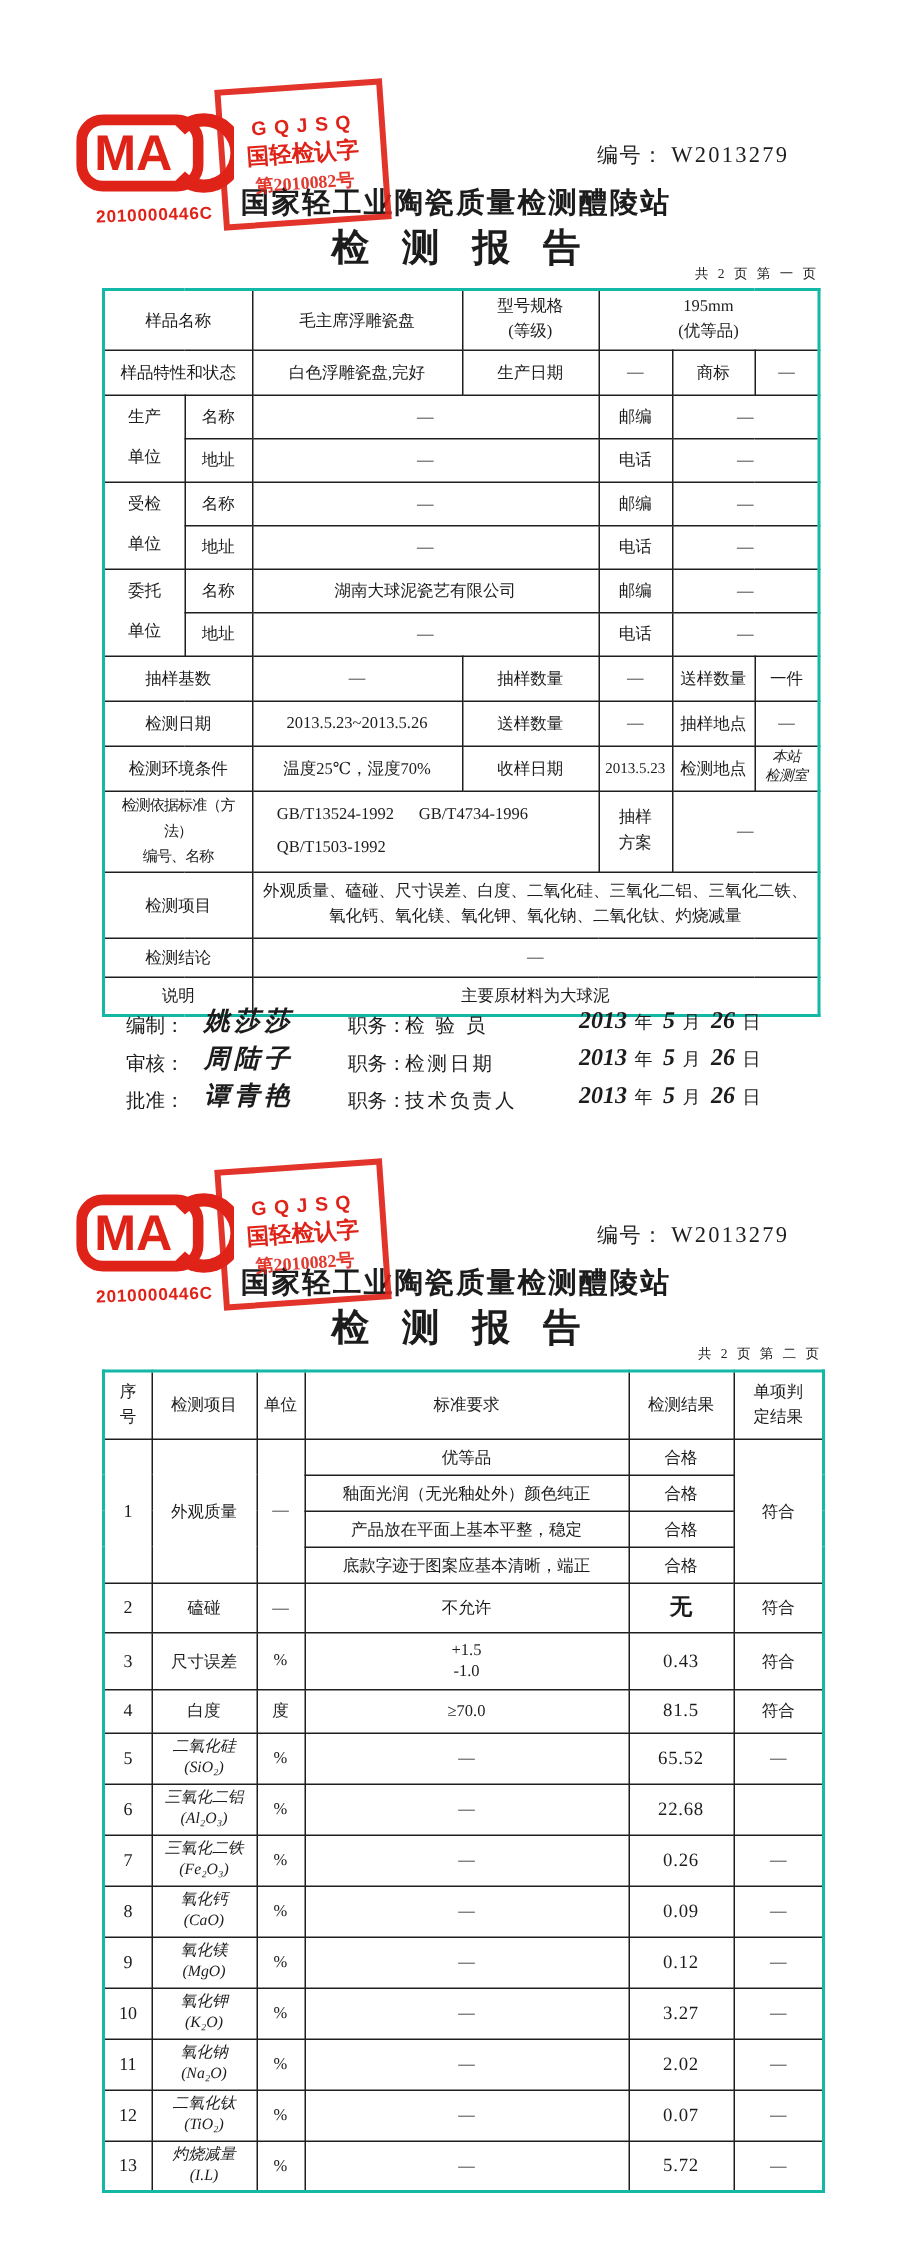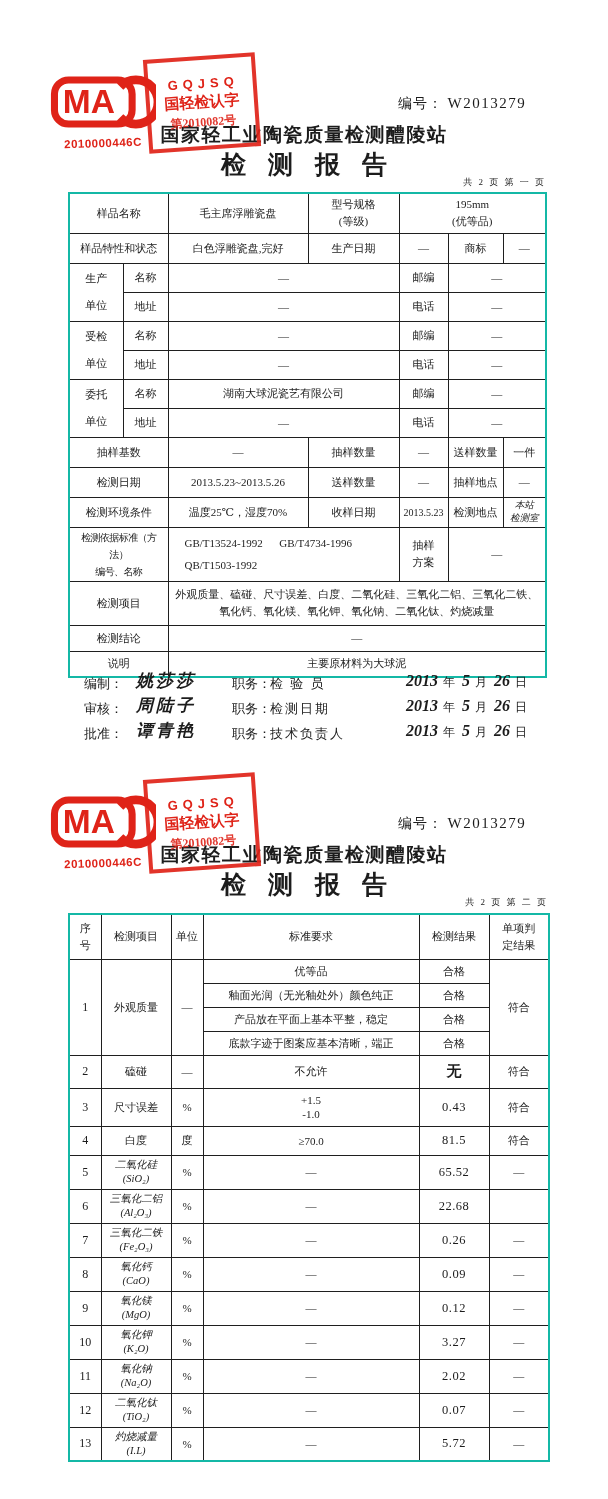--- a/index.html
+++ b/index.html
@@ -41,21 +41,21 @@
   .big-res { font-size:15px; font-weight:bold; }
   .chem { white-space:pre-line; line-height:1.3; font-size:10.5px;font-style:italic; }
   .seq { font-size:12px; }
 
   
   .sig-row { position:absolute; left:84px; width:470px; height:24px; font-size:13px; }
   .sig-label { position:absolute; left:0; top:3px; }
   .sig-name  { position:absolute; left:52px; top:-3px; font-style:italic; font-weight:bold; font-size:17px; letter-spacing:3px; }
   .sig-duty-label { position:absolute; left:148px; top:3px; }
   .sig-duty  { position:absolute; left:186px; top:3px; letter-spacing:2px; }
-  .sig-date  { position:absolute; left:302px; top:0; display:flex; align-items:baseline;margin-left:20px; }
+  .sig-date  { position:absolute; left:302px; top:0; display:flex; align-items:baseline; }
   .hw { font-style:italic; font-weight:bold; font-size:16px; }
   .dunit { font-size:12px; margin:0 7px 0 5px; }
 </style>
 </head>
 <body>
 
 <div class="abs cma-block" style="left:48px; top:72px;">
   <svg width="106" height="60" viewBox="0 0 120 68">
     <rect x="5" y="9" width="88" height="50" rx="16" fill="none" stroke="#df2318" stroke-width="8"></rect>
     <text x="44" y="47" text-anchor="middle" font-family="Liberation Sans, DejaVu Sans, sans-serif" font-size="38" font-weight="bold" fill="#df2318">MA</text>

